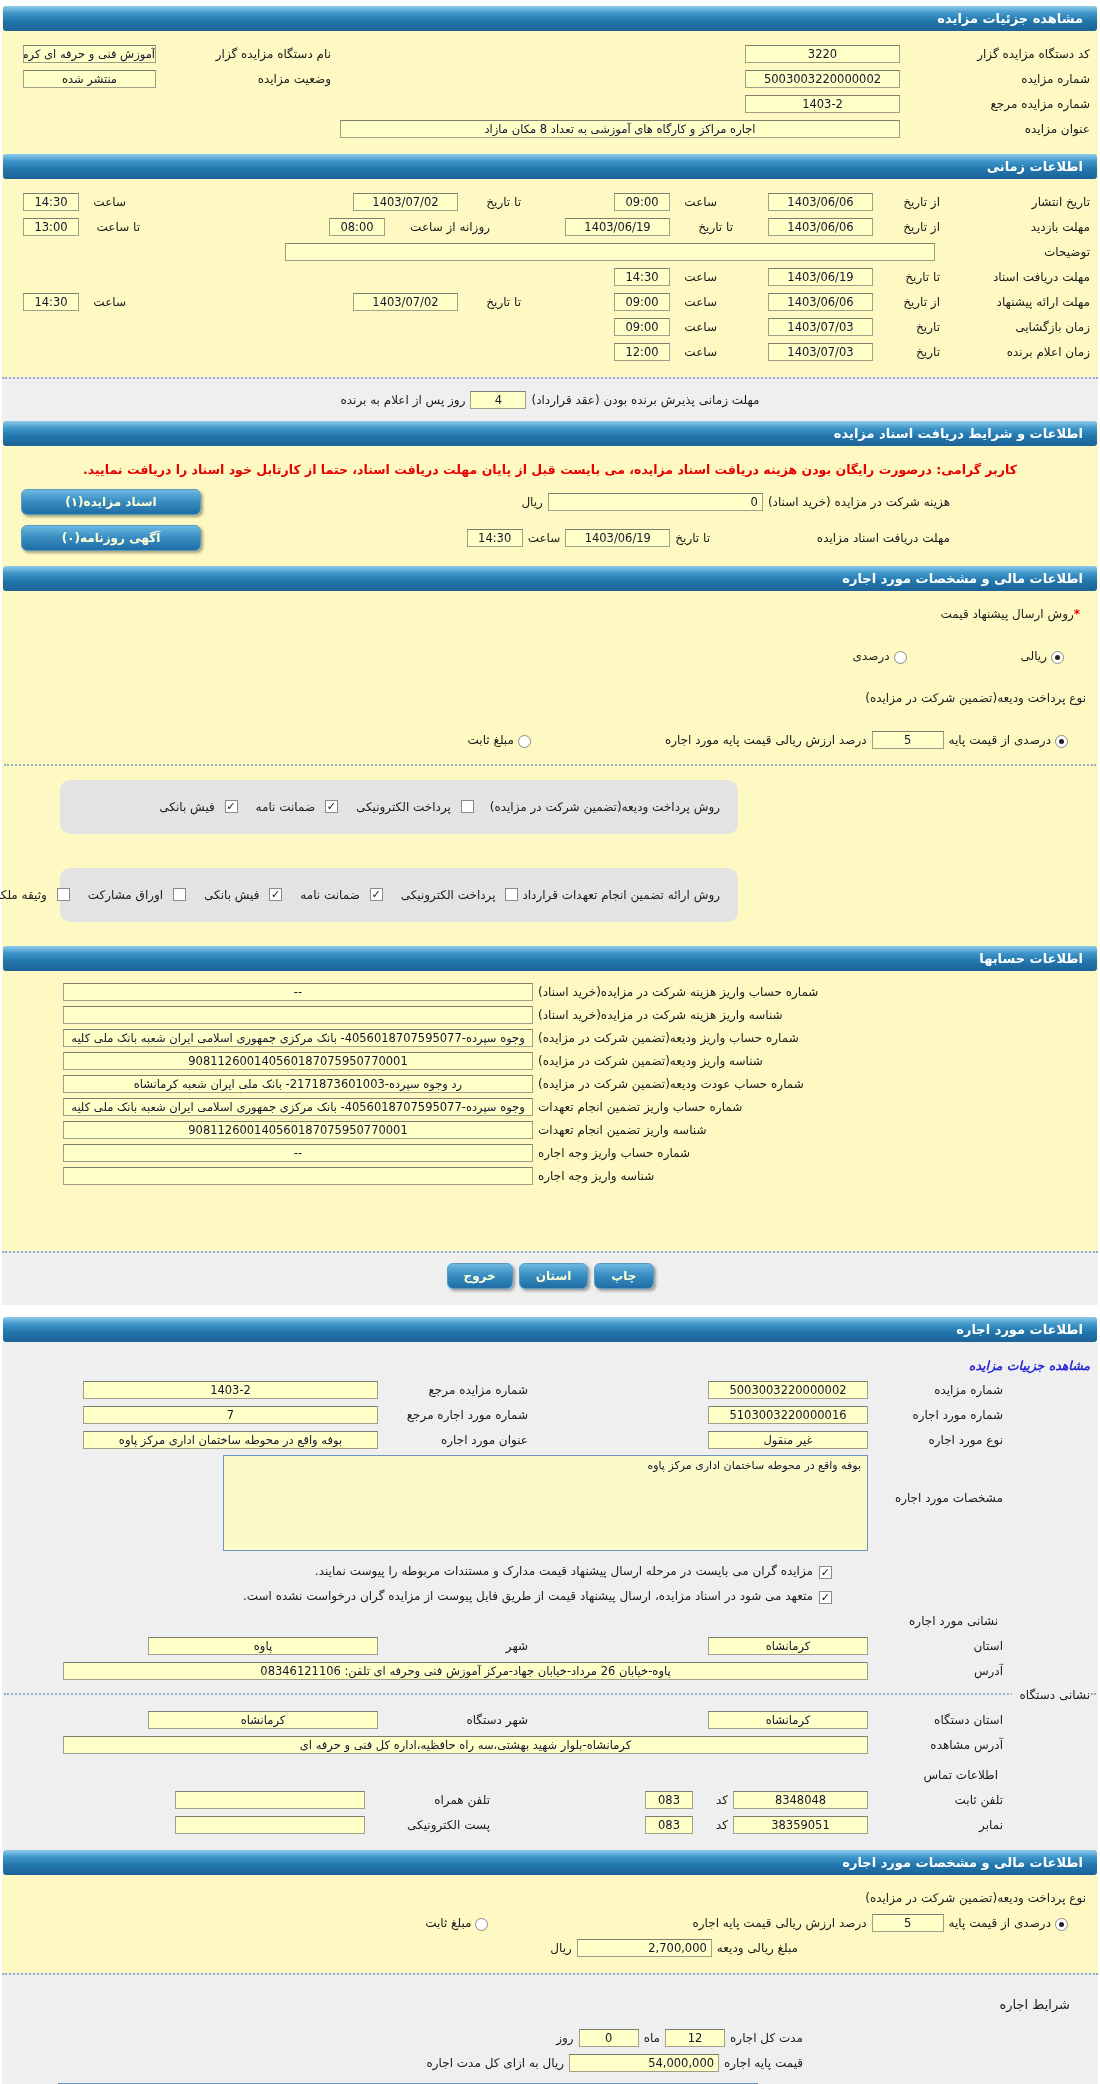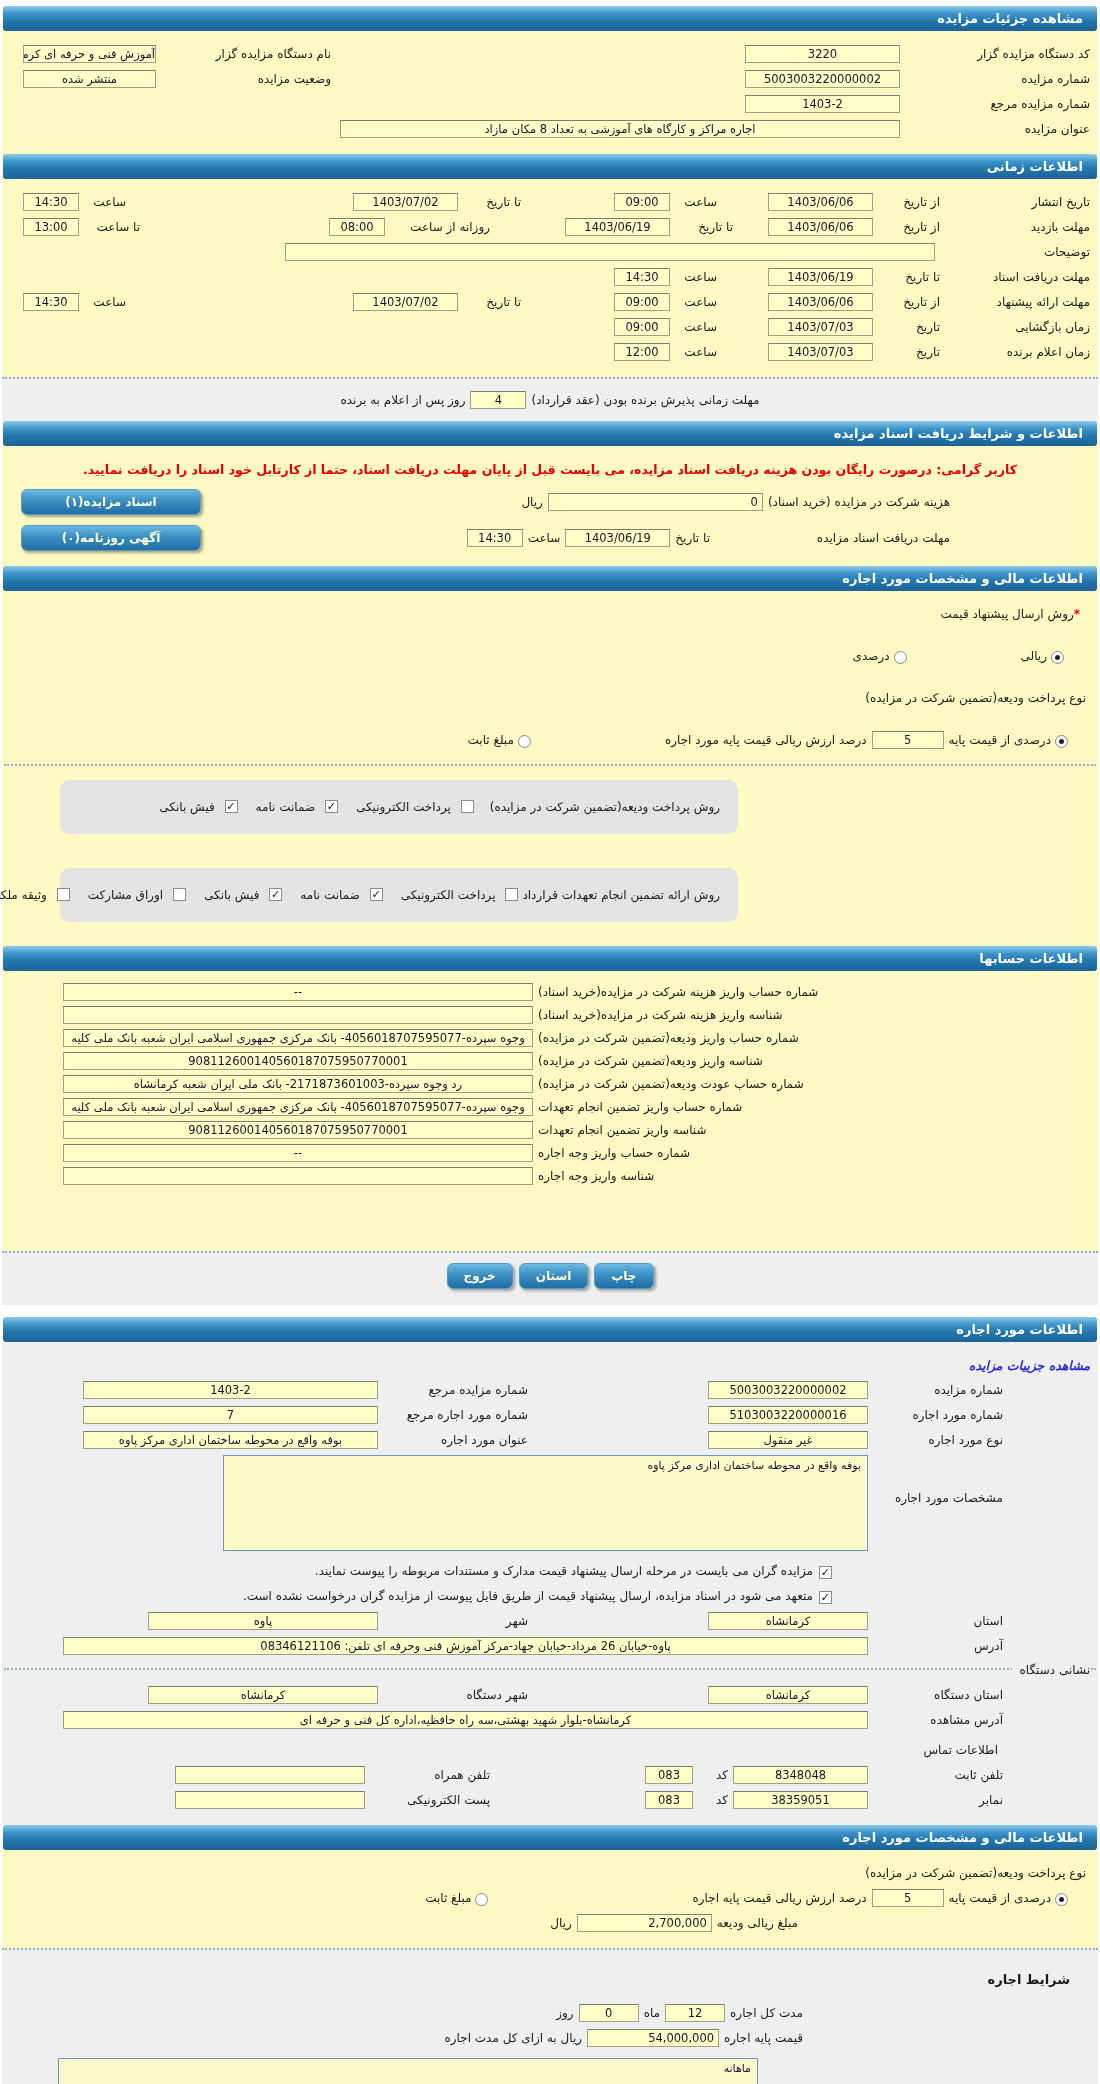--- a/index.html
+++ b/index.html
@@ -63,21 +63,21 @@
     border:1px solid #8a8a8a; background:#ffffff; margin:0 4px -2px 6px;
     position:relative; font-size:11px; line-height:11px; text-align:center; color:#111;
   }
   .cb.checked::after { content:"\2713"; position:absolute; top:0; right:1px; font-weight:bold; }
   .band {
     background:#e3e3e3; border-radius:10px;
     margin:14px 360px 14px 58px; padding:20px 18px;
     display:flex; align-items:center; white-space:nowrap;
   }
   .band .opt { margin-left:14px; }
-  .bold { font-weight:bold; }
+  .bold { font-weight:normal; }
   .link { color:#2a2ad4; font-style:italic; font-weight:bold; font-size:12.5px; text-decoration:none; }
   .red-star { color:#e80000; font-weight:bold; }
   .gapw { display:inline-block; }
   .push-left { margin-right:auto; }
 </style>
 </head>
 <body>
 
 <div class="blockA gray">
 
@@ -407,20 +407,23 @@
 
     <div class="frow" style="padding-right:262px; margin-top:10px">
       <span class="cb checked"></span>
       <span class="lbl">مزایده گران می بایست در مرحله ارسال پیشنهاد قیمت مدارک و مستندات مربوطه را پیوست نمایند.</span>
     </div>
     <div class="frow" style="padding-right:262px">
       <span class="cb checked"></span>
       <span class="lbl">متعهد می شود در اسناد مزایده، ارسال پیشنهاد قیمت از طریق فایل پیوست از مزایده گران درخواست نشده است.</span>
     </div>
 
+    <div class="frow" style="padding-right:100px">
+      <span class="lbl">نشانی مورد اجاره</span>
+    </div>
     <div class="frow" style="padding-right:95px">
       <span class="lbl" style="width:130px">استان</span>
       <span class="fld" style="width:160px">کرمانشاه</span>
       <span class="gapw" style="width:175px"></span>
       <span class="lbl" style="width:145px">شهر</span>
       <span class="fld" style="width:230px">پاوه</span>
     </div>
     <div class="frow" style="padding-right:95px">
       <span class="lbl" style="width:130px">آدرس</span>
       <span class="fld" style="width:805px">پاوه-خیابان 26 مرداد-خیابان جهاد-مرکز آموزش فنی وحرفه ای تلفن: 08346121106</span>
@@ -495,21 +498,21 @@
     </div>
     <div class="frow" style="padding-right:295px; margin-top:14px">
       <span class="lbl">مدت کل اجاره</span>
       <span class="fld" style="width:60px">12</span>
       <span class="lbl">ماه</span>
       <span class="fld" style="width:60px">0</span>
       <span class="lbl">روز</span>
     </div>
     <div class="frow" style="padding-right:295px">
       <span class="lbl">قیمت پایه اجاره</span>
-      <span class="fld num-right" style="width:132px">54,000,000</span>
+      <span class="fld num-right" style="width:150px">54,000,000</span>
       <span class="lbl">ریال به ازای کل مدت اجاره</span>
     </div>
     <div class="frow" style="padding-right:110px; align-items:flex-start; margin-top:10px">
       <span class="lbl" style="width:225px; padding-top:30px">شرایط پرداخت مبلغ اجاره و تضامین آن</span>
       <span class="tarea" style="width:700px; height:84px">ماهانه</span>
     </div>
 
   </div>
 </div>
 

